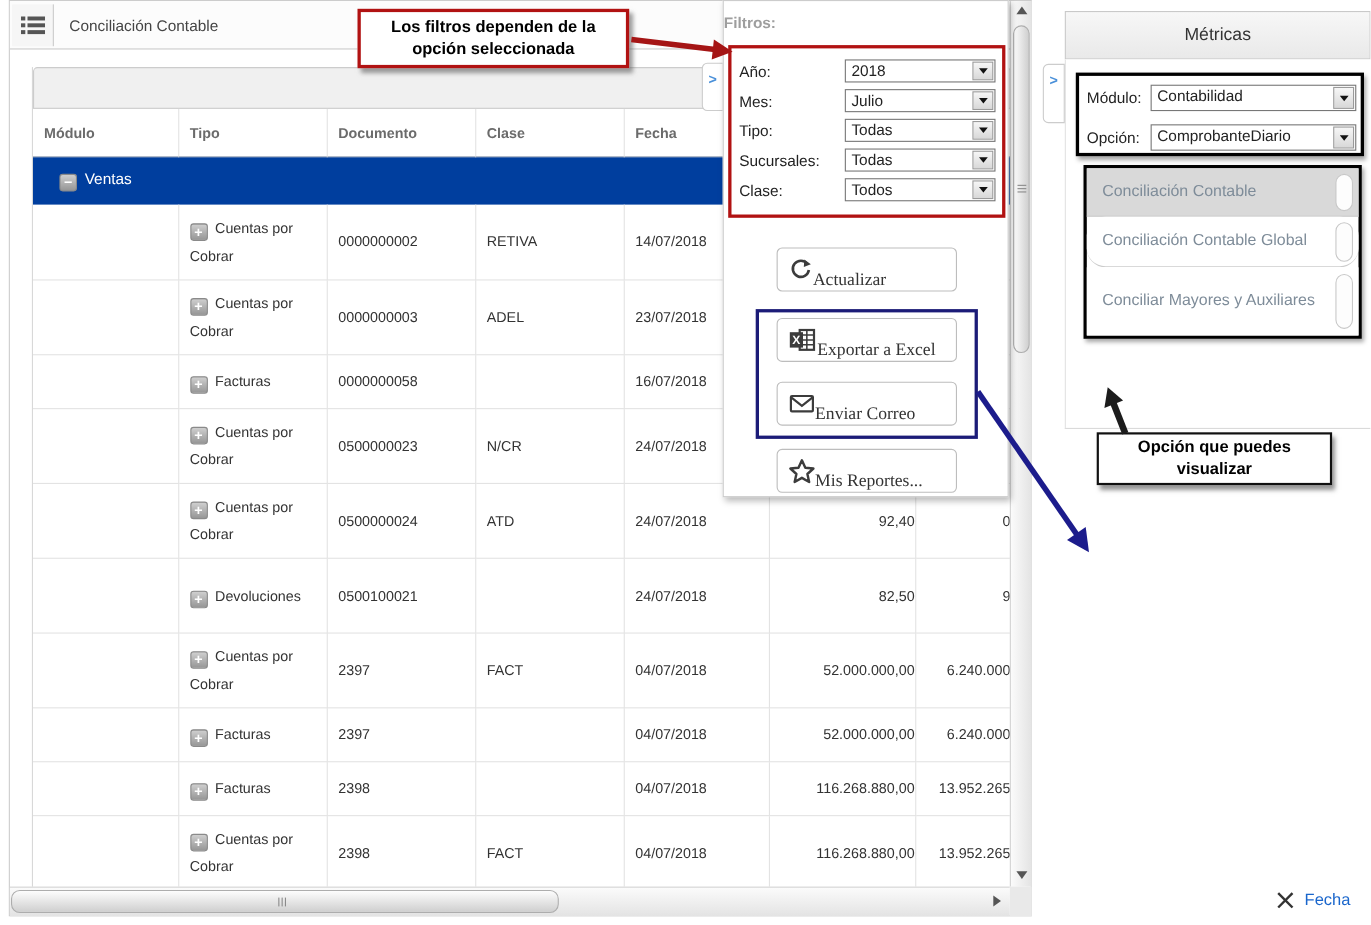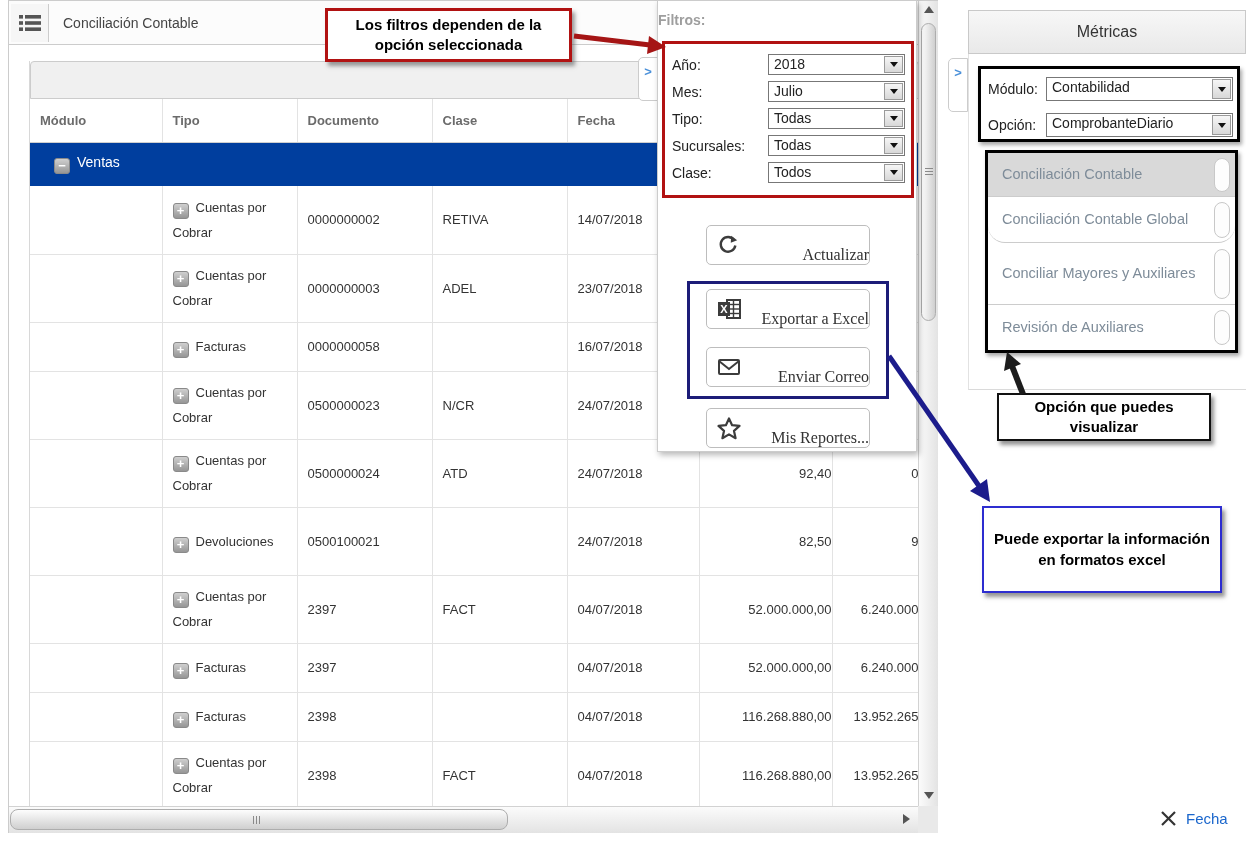--- a/index.html
+++ b/index.html
@@ -54,21 +54,21 @@
   .filters-panel { position:absolute; left:657px; top:0; width:260px; height:452px; background:#fff; border:1px solid #ccc; box-shadow:2px 3px 6px rgba(0,0,0,.28); z-index:10; }
   .fp-title { margin-top:11px; text-align:left; font-weight:bold; font-size:14px; color:#9e9e9e; }
   .fp-redbox { position:absolute; left:4px; top:40px; width:252px; height:157px; border:3px solid #b11212; padding:7px 6px 0 7px; }
   .fp-row { display:flex; align-items:center; height:27px; }
   .fp-row label { width:96px; font-size:14px; color:#222; }
   .combo { flex:1; display:flex; height:21px; border:1px solid #777; background:#fff; }
   .combo .val { flex:1; font-size:14px; color:#222; padding:1px 0 0 5px; white-space:nowrap; overflow:hidden; }
   .combo .cbtn { width:19px; margin:1px; border:1px solid #9a9a9a; background:linear-gradient(180deg,#f6f6f6,#d8d8d8); display:flex; align-items:center; justify-content:center; cursor:pointer; }
   .combo .cbtn i { width:0; height:0; border-left:4px solid transparent; border-right:4px solid transparent; border-top:5px solid #111; }
   .fp-btn { position:absolute; left:48px; width:164px; height:40px; background:#fff; border:1px solid #bdbdbd; border-radius:5px; display:flex; align-items:center; padding-left:10px; font-family:"Liberation Serif",serif; font-size:16px; color:#333; cursor:pointer; }
-  .fp-btn .lbl { flex:1; text-align:right;margin-top:20px; }
+  .fp-btn .lbl { flex:1; text-align:left;margin-top:20px; }
   .navy-box { position:absolute; left:29px; top:280px; width:202px; height:118px; border:3px solid #1c1c78; }
 
   
   .m-header { position:absolute; left:968px; top:10px; width:278px; height:44px; background:linear-gradient(180deg,#f7f7f7,#e9e9e9); border:1px solid #c9c9c9; text-align:center; line-height:42px; font-size:16px; color:#333; }
   .m-body { position:absolute; left:968px; top:54px; width:278px; height:336px; background:#fff; border-left:1px solid #e2e2e2; border-bottom:1px solid #dadada; }
   .blackbox { position:absolute; border:3px solid #000; background:#fff; box-shadow:2px 3px 4px rgba(0,0,0,.35); z-index:4; }
   .m-combos { left:978px; top:66px; width:262px; height:76px; padding:6px 4px 0 7px; }
   .m-row { display:flex; align-items:center; height:28px; margin-bottom:8px; }
   .m-row label { width:58px; font-size:14px; color:#222; }
   .m-row .combo { height:24px; }
@@ -418,34 +418,27 @@
       <span class="pill"></span>
     </div>
     <div class="m-item mi-2">
       <span class="txt">Conciliación Contable Global</span>
       <span class="pill"></span>
     </div>
     <div class="m-item mi-3">
       <span class="txt" style="width:170px;">Conciliar Mayores y Auxiliares</span>
       <span class="pill"></span>
     </div>
-    <div class="m-item mi-4">
-      <span class="txt">Revisión de Auxiliares</span>
-      <span class="pill"></span>
-    </div>
   </div>
 
   <div class="callout co-red">
     <div class="ct">Los filtros dependen de la opción seleccionada</div>
   </div>
   <div class="callout co-black">
     <div class="ct">Opción que puedes visualizar</div>
-  </div>
-  <div class="callout co-blue">
-    <div class="ct">Puede exportar la información en formatos excel</div>
   </div>
 
   <svg class="arrows">
 
     <line x1="574" y1="36" x2="650" y2="45" stroke="#a51515" stroke-width="5"></line>
     <polygon points="666,47 649,36 647,54" fill="#a51515"></polygon>
 
     <line x1="889" y1="356" x2="979" y2="486" stroke="#1c1c8c" stroke-width="5"></line>
     <polygon points="990,502 970,491 987,479" fill="#1c1c8c"></polygon>
 

